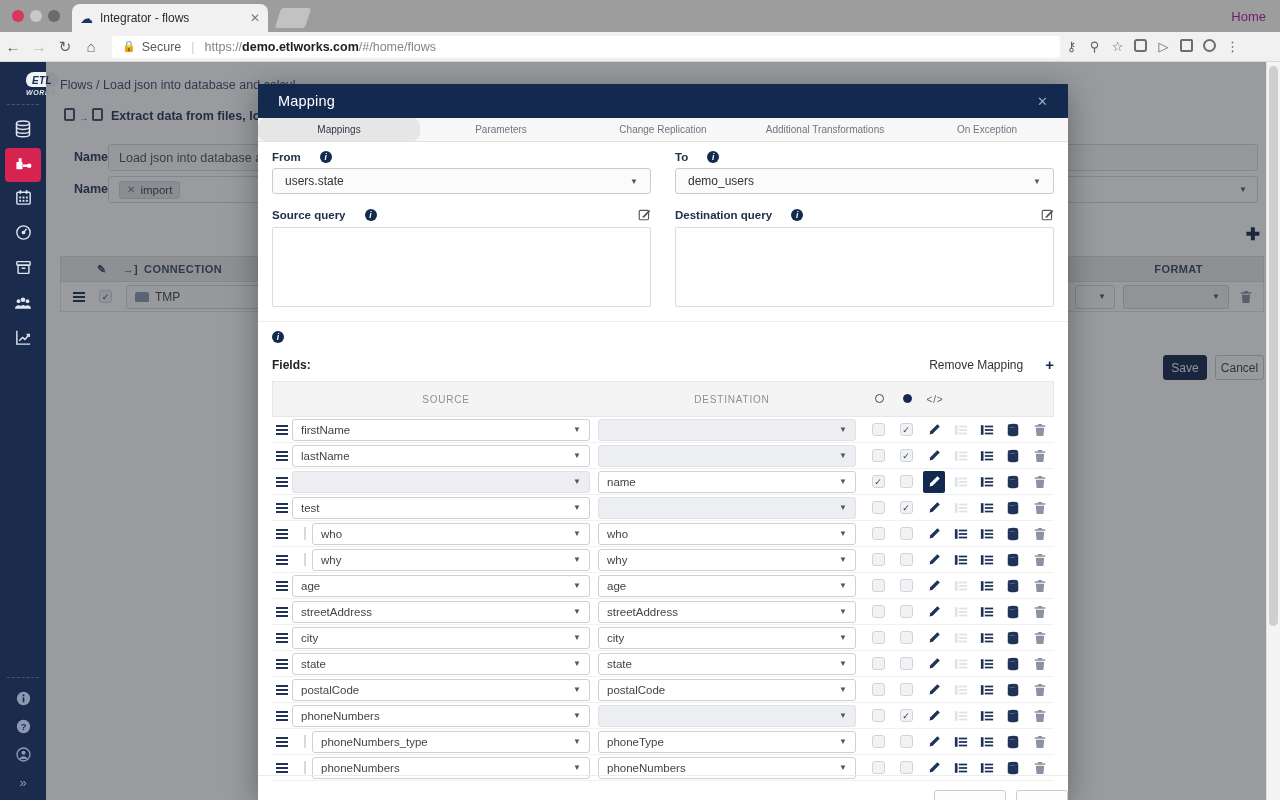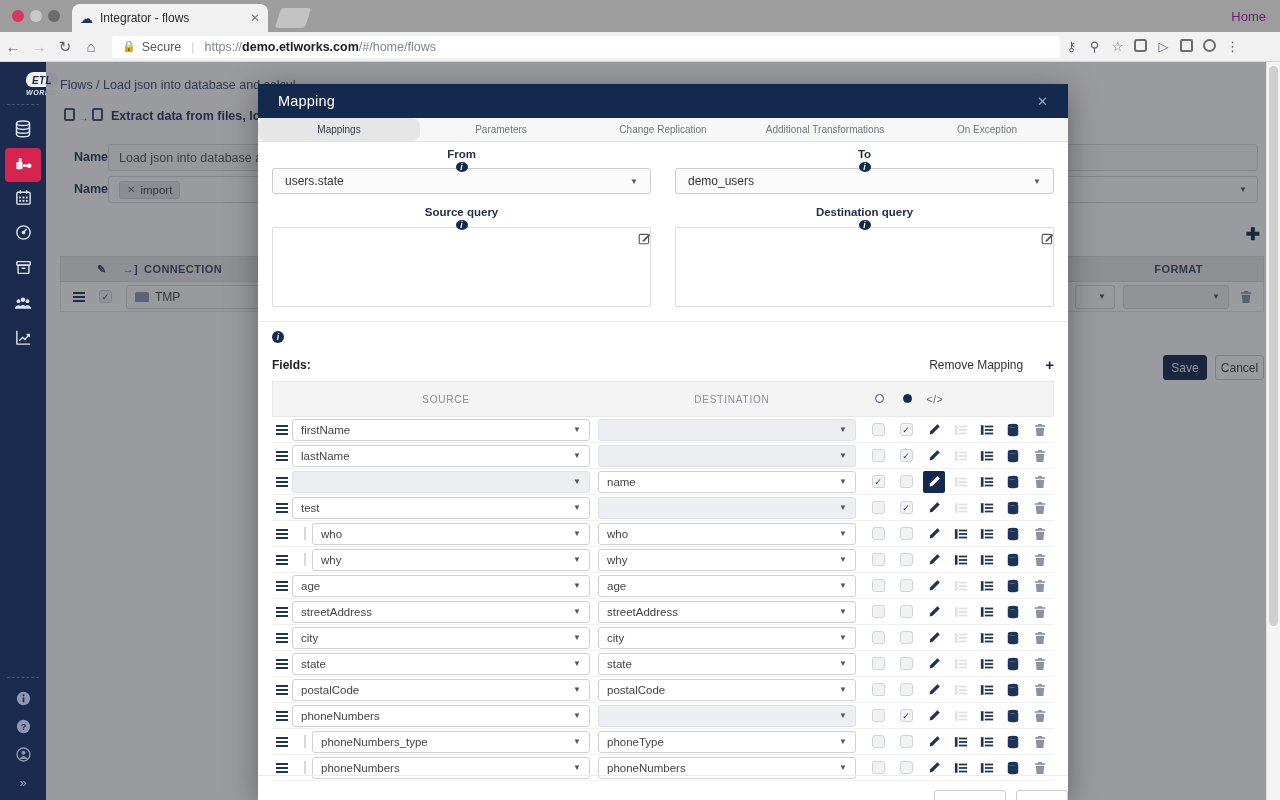--- a/index.html
+++ b/index.html
@@ -86,21 +86,21 @@
            box-shadow:0 6px 30px rgba(0,0,0,.35); overflow:hidden; }
   .mhead { height:34px; background:#13294e; color:#fff; display:flex; align-items:center; padding:0 20px; }
   .mhead .mt { font-size:14.5px; letter-spacing:.2px; }
   .mhead .mx { margin-left:auto; color:#9aa7bd; font-size:13px; }
   .mtabs { height:24px; background:#f7f7f7; border-bottom:1px solid #e2e2e2; display:flex; }
   .mtab { flex:1; display:flex; align-items:center; justify-content:center; font-size:10px; color:#6f7680;border-radius:8px; }
   .mtab.active { background:#e6e6e6; color:#2f3947; }
   .mbody { padding:6px 14px 0; position:relative; height:658px; }
   .two { display:flex; gap:24px; }
   .col { flex:1; }
-  .lrow { height:18px; display:flex; align-items:center; gap:2px; font-size:11.5px; font-weight:bold; color:#22304a;flex-direction:column; }
+  .lrow { height:18px; display:flex; align-items:center; gap:19px; font-size:11.5px; font-weight:bold; color:#22304a; }
   .infoc { width:12px; height:12px; border-radius:50%; background:#13294e; color:#fff; font-size:8.5px;
            font-weight:bold; display:inline-flex; align-items:center; justify-content:center; font-style:italic; }
   .mselect { height:26px; border:1px solid #ccc; border-radius:3px; background:#fbfbfb; display:flex;
              align-items:center; font-size:12px; color:#333; padding:0 12px; margin:2px 0 12px; }
   .qrow { display:flex; align-items:center; }
   .qrow .edit { margin-left:auto; color:#555; }
   .qarea { height:80px; border:1px solid #dcdcdc; border-radius:2px; background:#fff; margin:3px 0 12px; }
   .fulldiv { border-top:1px solid #ececec; margin:2px -14px 0; }
   .note { margin-top:9px; font-size:11.5px; color:#8a4a4a; display:flex; align-items:center; gap:7px; }
   .fieldsrow { margin-top:13px; display:flex; align-items:center; }

